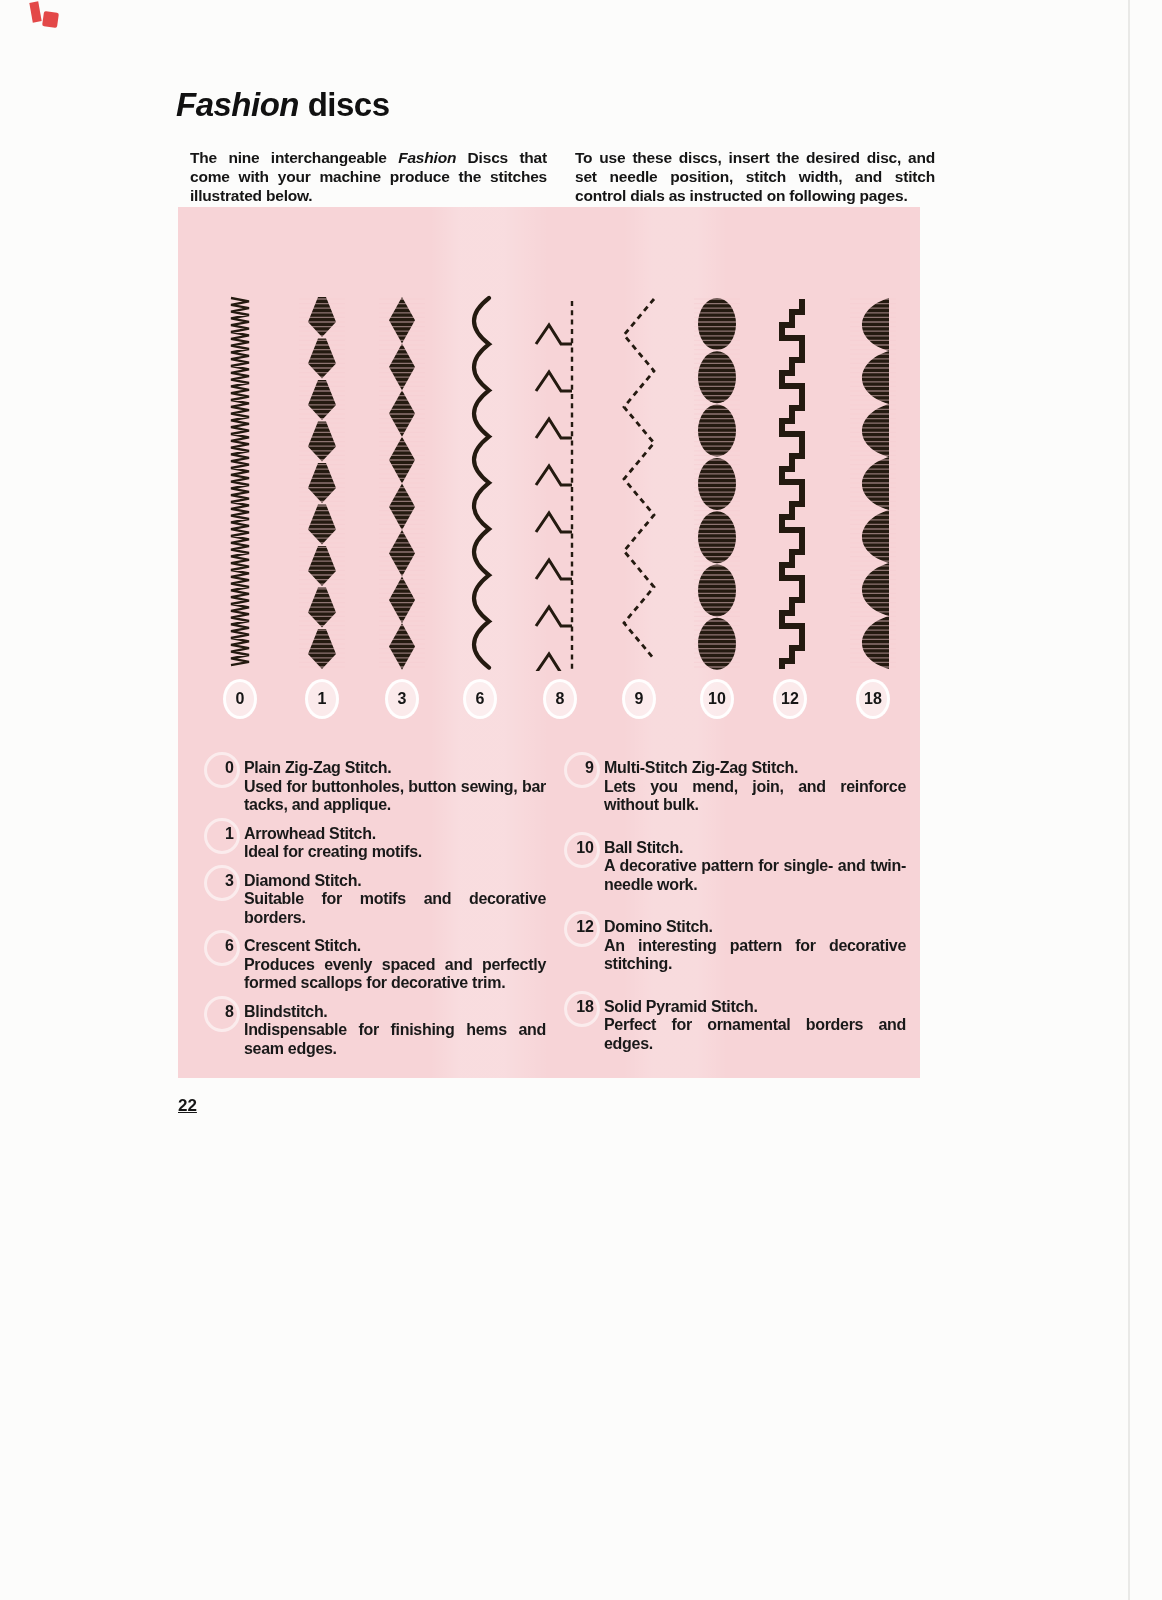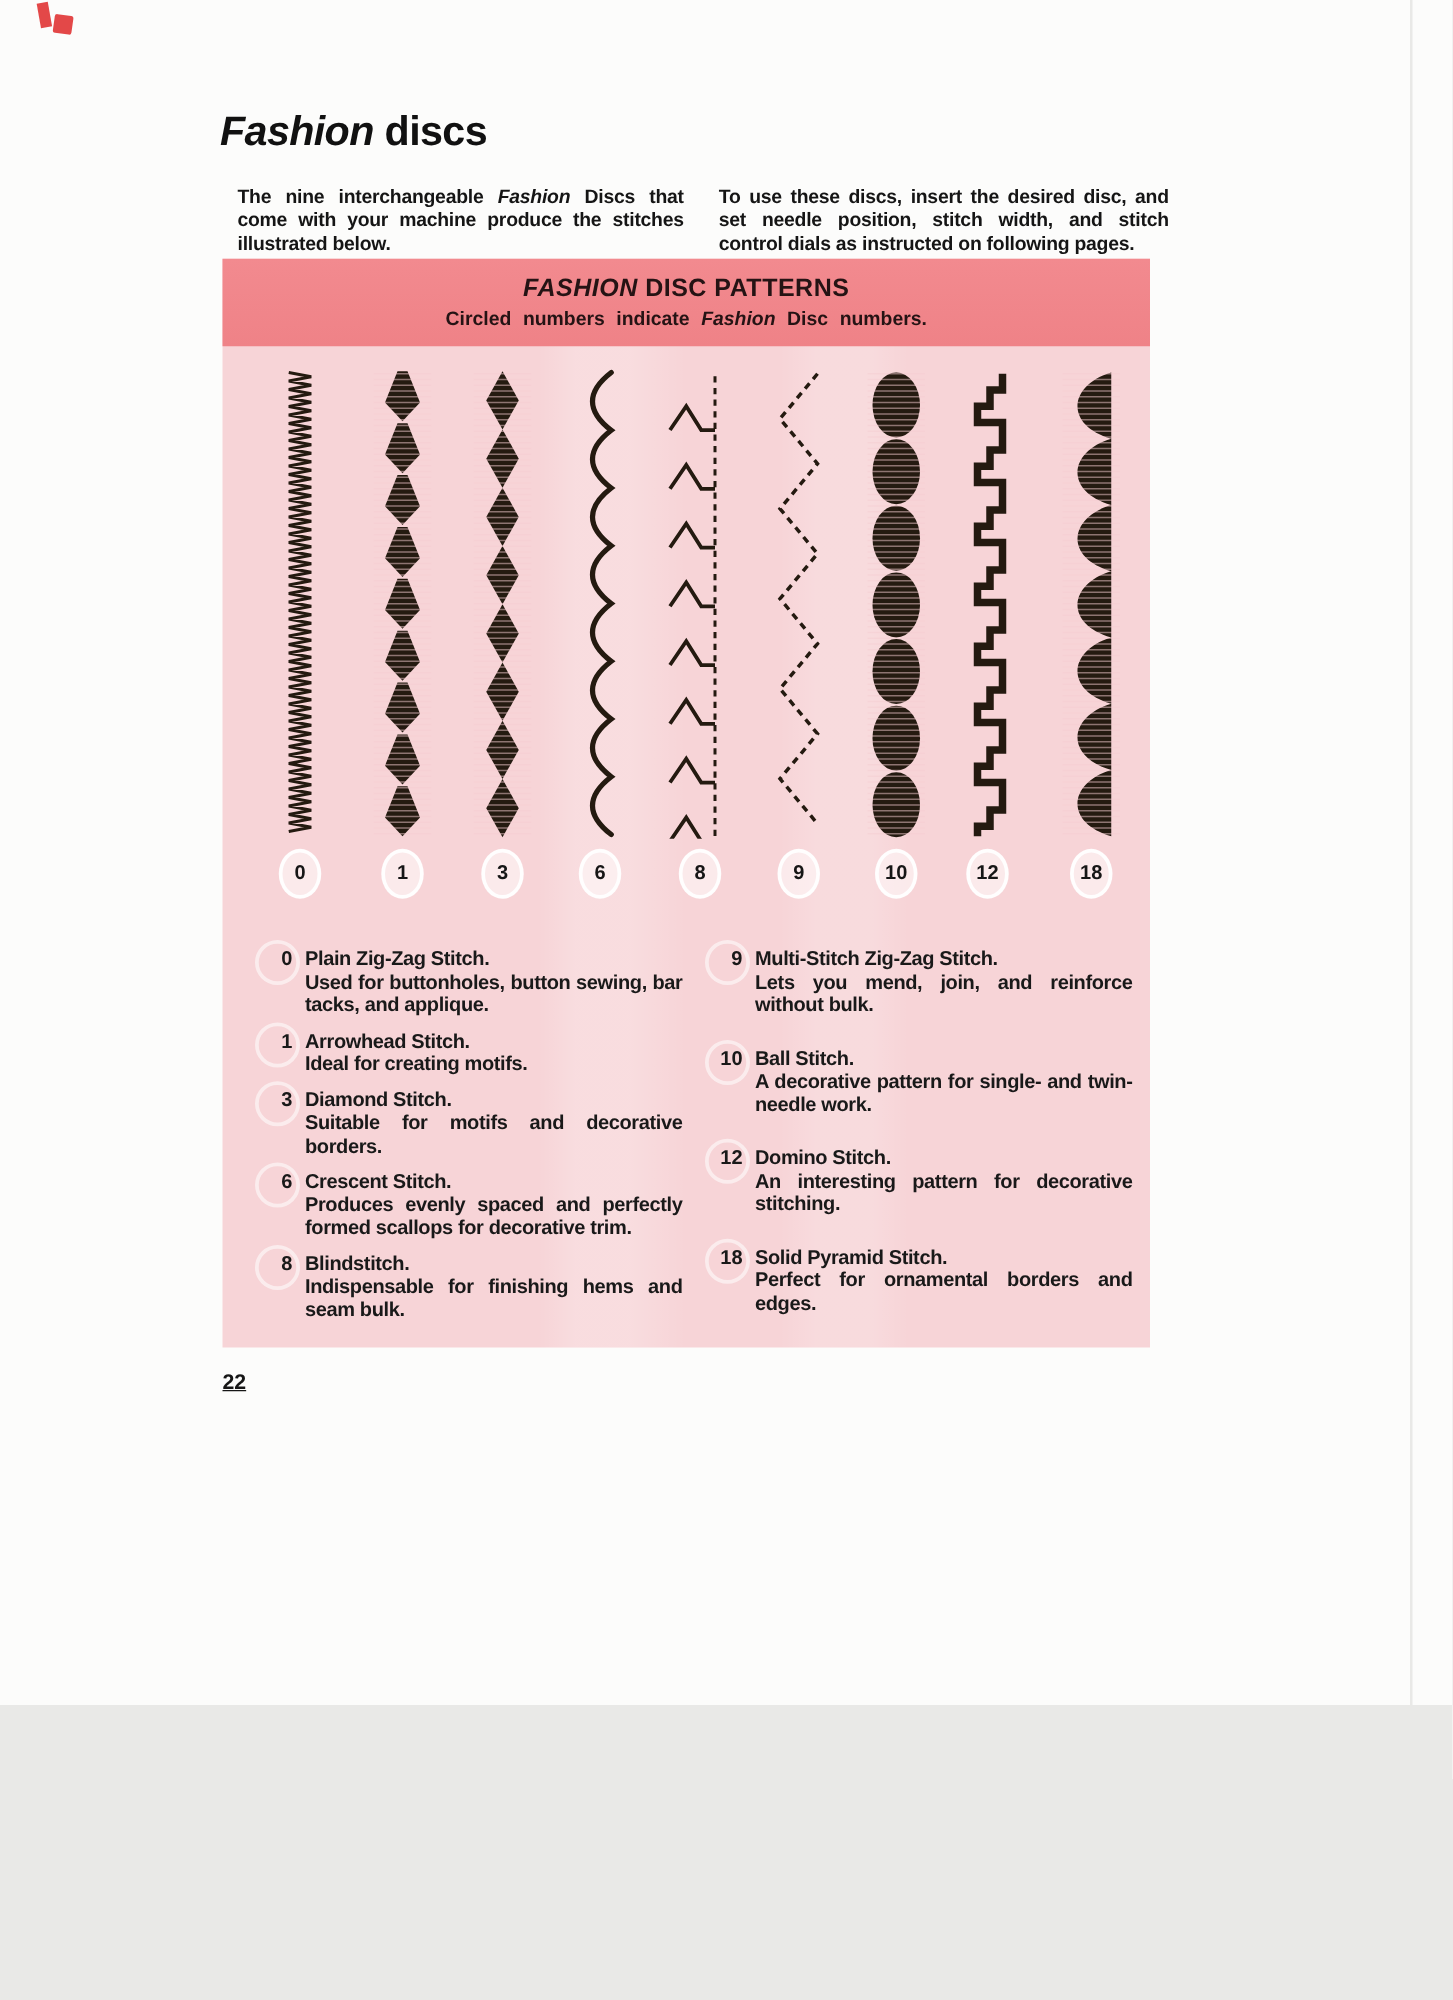--- a/index.html
+++ b/index.html
@@ -1,16 +1,16 @@
 <!DOCTYPE html>
 <html><head>
 <meta charset="utf-8">
 <style>
   html,body{margin:0;padding:0;background:#e9e9e7;}
-  .sheet{position:relative;width:1162px;height:1364px;background:#fcfcfb;
+  .sheet{position:relative;width:1162px;height:1600px;background:#fcfcfb;
          font-family:"Liberation Sans",sans-serif;overflow:hidden;margin:0 auto;}
   
   .edge-line{position:absolute;left:1128px;top:0;width:2px;height:1600px;background:rgba(190,190,185,.30);}
   
   .red-mark-1{position:absolute;left:31px;top:2px;width:9px;height:20px;background:#e03434;transform:rotate(-10deg);opacity:.9;}
   .red-mark-2{position:absolute;left:43px;top:12px;width:15px;height:15px;background:#e03434;transform:rotate(8deg);border-radius:2px;opacity:.9;}
 
   .page-title{position:absolute;left:176px;top:86px;margin:0;font-size:33px;font-weight:bold;
               letter-spacing:-.5px;color:#111;}
   .page-title .it{font-style:italic;}
@@ -62,24 +62,20 @@
   <div class="red-mark-2"></div>
   <div class="edge-line"></div>
 
   <h1 class="page-title"><span class="it">Fashion</span><span> discs</span></h1>
 
   <p class="intro intro-left"><span>The nine interchangeable </span><span class="it" style="font-style:italic">Fashion</span><span> Discs that come with your machine produce the stitches illustrated below.</span></p>
 
   <p class="intro intro-right">To use these discs, insert the desired disc, and set needle position, stitch width, and stitch control dials as instructed on following pages.</p>
 
   <div class="panel">
-    <div class="band">
-      <div class="band-title"><span class="it">FASHION</span><span> DISC PATTERNS</span></div>
-      <div class="band-sub"><span>Circled numbers indicate </span><span class="it">Fashion</span><span> Disc numbers.</span></div>
-    </div>
 
     <div class="pat-col" id="pat-col-0" style="left: 32px;">
       <svg width="60" height="376" viewBox="0 0 60 376">
           <polyline points="21,3.0 39,6.4 21,9.8 39,13.2 21,16.6 39,20.0 21,23.4 39,26.8 21,30.2 39,33.6 21,37.0 39,40.4 21,43.8 39,47.2 21,50.6 39,54.0 21,57.4 39,60.8 21,64.2 39,67.6 21,71.0 39,74.4 21,77.8 39,81.2 21,84.6 39,88.0 21,91.4 39,94.8 21,98.2 39,101.6 21,105.0 39,108.4 21,111.8 39,115.2 21,118.6 39,122.0 21,125.4 39,128.8 21,132.2 39,135.6 21,139.0 39,142.4 21,145.8 39,149.2 21,152.6 39,156.0 21,159.4 39,162.8 21,166.2 39,169.6 21,173.0 39,176.4 21,179.8 39,183.2 21,186.6 39,190.0 21,193.4 39,196.8 21,200.2 39,203.6 21,207.0 39,210.4 21,213.8 39,217.2 21,220.6 39,224.0 21,227.4 39,230.8 21,234.2 39,237.6 21,241.0 39,244.4 21,247.8 39,251.2 21,254.6 39,258.0 21,261.4 39,264.8 21,268.2 39,271.6 21,275.0 39,278.4 21,281.8 39,285.2 21,288.6 39,292.0 21,295.4 39,298.8 21,302.2 39,305.6 21,309.0 39,312.4 21,315.8 39,319.2 21,322.6 39,326.0 21,329.4 39,332.8 21,336.2 39,339.6 21,343.0 39,346.4 21,349.8 39,353.2 21,356.6 39,360.0 21,363.4 39,366.8 21,370.2" fill="none" stroke="#241a10" stroke-width="2.3"></polyline>
         </svg>
       <div class="disc-badge">0</div>
     </div>
     <div class="pat-col" id="pat-col-1" style="left: 114px;">
       <svg width="60" height="376" viewBox="0 0 60 376">
           <polygon points="26,2 34,2 44,27 30,42 16,27" fill="#241a10"></polygon>
@@ -507,21 +503,21 @@
           <div class="dbody">Suitable for motifs and decorative borders.</div></span>
       </div>
       <div class="ditem">
         <span class="dnum"><i class="ring"></i><b>6</b></span>
         <span class="dtext"><span class="dtitle">Crescent Stitch.</span>
           <div class="dbody">Produces evenly spaced and perfectly formed scallops for decorative trim.</div></span>
       </div>
       <div class="ditem">
         <span class="dnum"><i class="ring"></i><b>8</b></span>
         <span class="dtext"><span class="dtitle">Blindstitch.</span>
-          <div class="dbody">Indispensable for finishing hems and seam bulk.</div></span>
+          <div class="dbody">Indispensable for finishing hems and seam edges.</div></span>
       </div>
     </div>
 
     <div class="desc-col right">
       <div class="ditem">
         <span class="dnum"><i class="ring"></i><b>9</b></span>
         <span class="dtext"><span class="dtitle">Multi-Stitch Zig-Zag Stitch.</span>
           <div class="dbody">Lets you mend, join, and reinforce without bulk.</div></span>
       </div>
       <div class="ditem">

